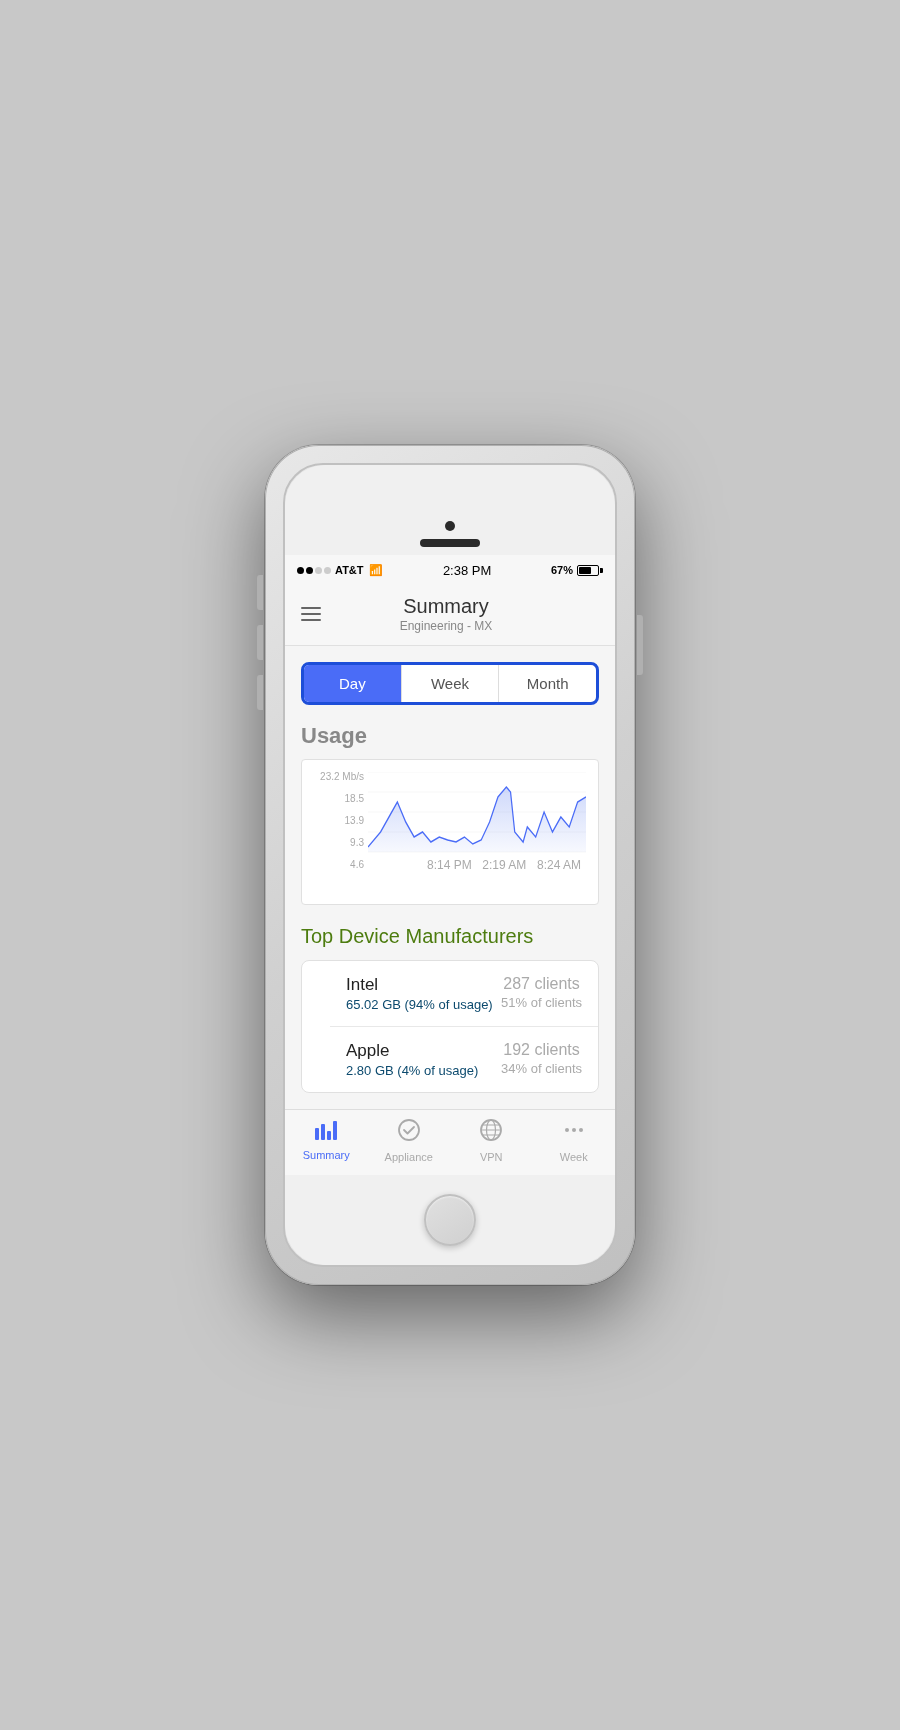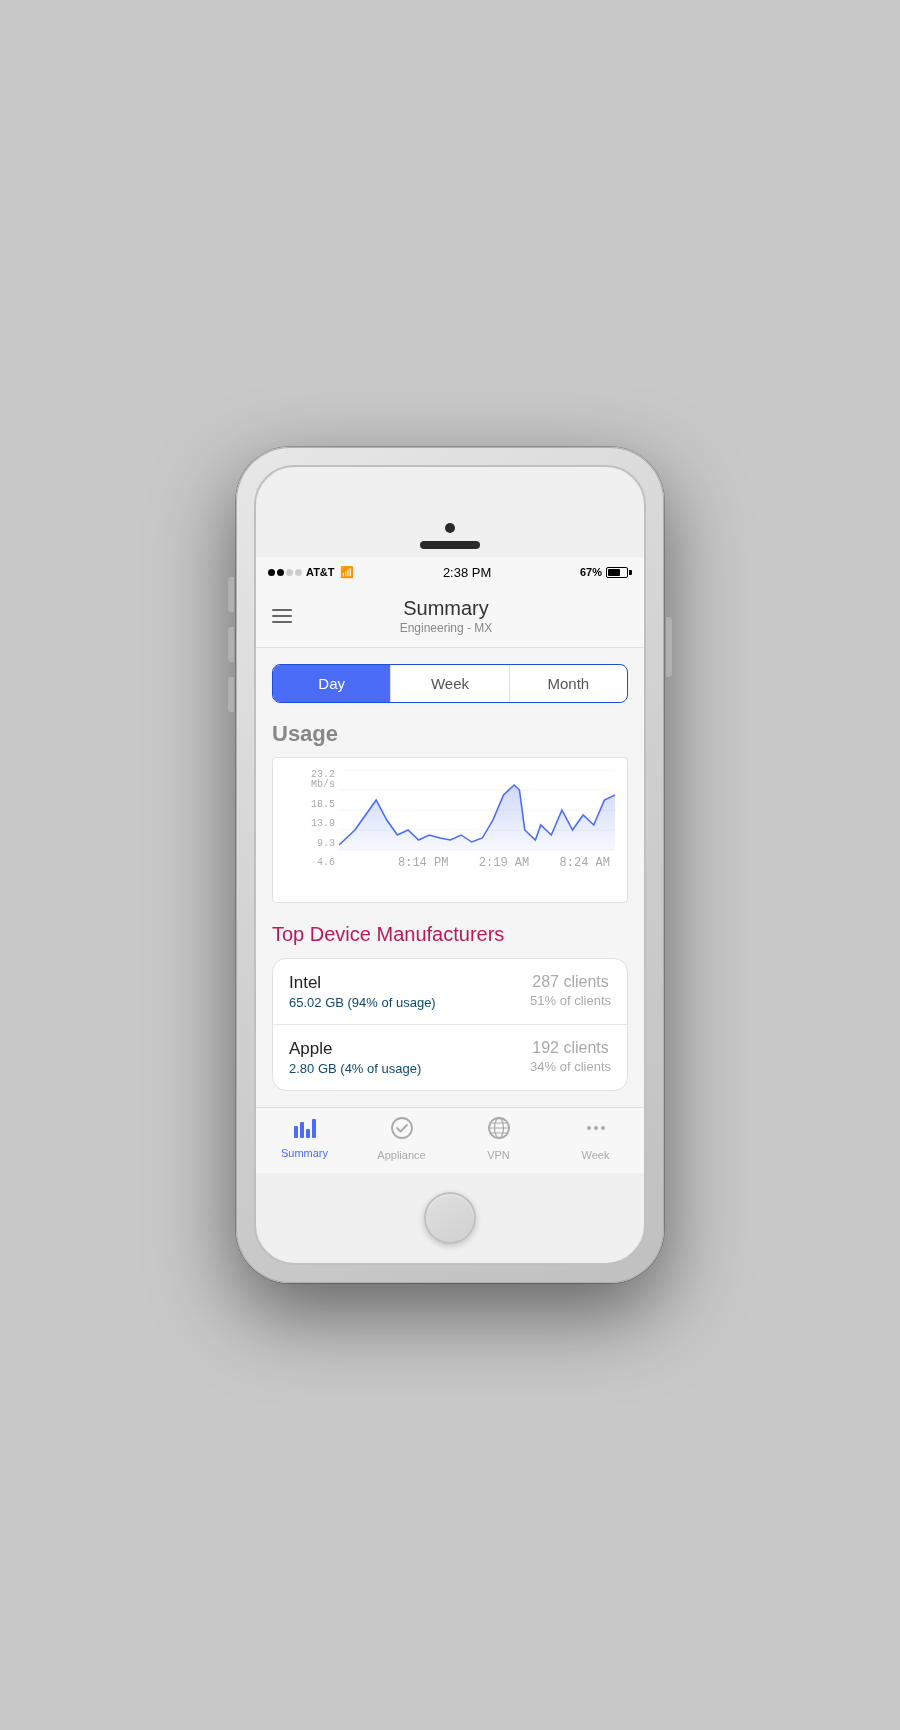--- a/index.html
+++ b/index.html
@@ -6,21 +6,21 @@
     body {
       background: #c8c8c8;
       display: flex;
       justify-content: center;
       align-items: center;
       min-height: 1730px;
       font-family: -apple-system, 'Helvetica Neue', sans-serif;
     }
 
     .phone-outer {
-      width: 428px;
+      width: 370px;
       background: linear-gradient(145deg, #e8e8e8, #d0d0d0, #c0c0c0);
       border-radius: 54px;
       padding: 18px;
       box-shadow:
         inset 0 0 0 1px #b0b0b0,
         0 30px 80px rgba(0,0,0,0.5),
         0 0 0 1px #a0a0a0;
       position: relative;
     }
 
@@ -203,21 +203,21 @@
     
     .content {
       background: #f5f5f5;
       padding: 16px;
     }
 
     
     .tab-bar {
       display: flex;
       background: #fff;
-      border: 1px solid #1d4ed8;
+      border: 3px solid #1d4ed8;
       border-radius: 8px;
       overflow: hidden;
       margin-bottom: 18px;
     }
     .tab-item {
       flex: 1;
       padding: 10px 0;
       text-align: center;
       font-size: 15px;
       color: #555;
@@ -243,21 +243,20 @@
     .chart-container {
       background: #fff;
       border: 1px solid #e0e0e0;
       border-radius: 4px;
       padding: 12px;
       margin-bottom: 20px;
     }
     .chart-wrapper {
       position: relative;
       height: 120px;
-      font-family: Liberation Mono, monospace;
     }
     .chart-area {
       position: absolute;
       left: 54px;
       right: 0;
       top: 0;
       bottom: 20px;
     }
     .y-label {
       font-size: 10px;
@@ -287,28 +286,29 @@
     }
     .x-label {
       font-size: 12px;
       color: #aaa;
     }
 
     
     .section-title2 {
       font-size: 20px;
       font-weight: 300;
-      color: #be185d;
+      color: #4d7c0f;
       margin-bottom: 12px;
     }
     .manufacturer-list {
       background: #fff;
       border: 1px solid #e0e0e0;
-      border-radius: 14px;
+      border-radius: 8px;
       overflow: hidden;
+      padding-left: 28px;
     }
     .manufacturer-row {
       display: flex;
       justify-content: space-between;
       padding: 14px 16px;
       border-bottom: 1px solid #e8e8e8;
     }
     .manufacturer-row:last-child {
       border-bottom: none;
     }

